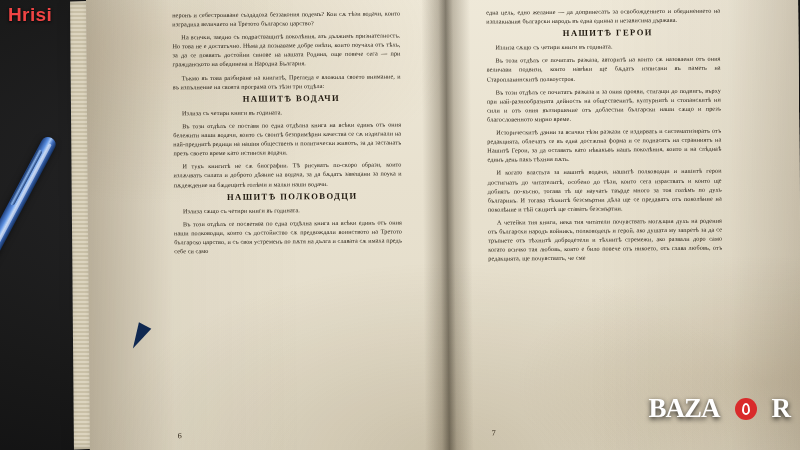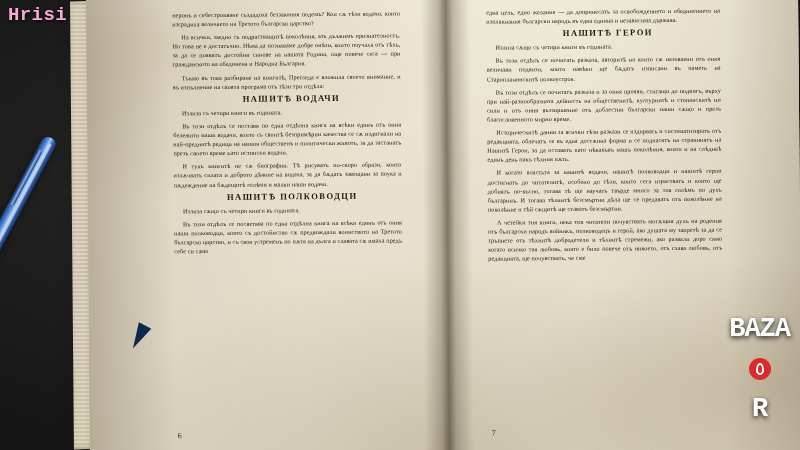--- a/index.html
+++ b/index.html
@@ -107,31 +107,30 @@
   }
   .pen .shine{
     position:absolute;left:41px;top:16px;width:3px;height:180px;
     background:rgba(255,255,255,.55);border-radius:3px;transform:rotate(28deg);
     transform-origin:top center;
   }
 
   
   .wm-hrisi{
     position:absolute;left:8px;top:4px;
-    color:#f9a8d4;font-family:Liberation Mono, monospace;font-size:19px;
+    color:#ef4444;font-family:Liberation Sans, sans-serif;font-size:19px;
     font-weight:bold;letter-spacing:.4px;
     text-shadow:0 1px 3px rgba(0,0,0,.9);
   }
   .wm-bazar{
     position:absolute;right:10px;bottom:26px;
     display:flex;align-items:center;gap:14px;
-    font-family:Liberation Mono, monospace;font-weight:bold;font-size:27px;
+    font-family:Liberation Serif, serif;font-weight:bold;font-size:27px;
     color:#ffffff;letter-spacing:-1px;
     text-shadow:0 2px 5px rgba(0,0,0,.85);
-    flex-direction:column;
   }
   .wm-bazar .dot{
     display:inline-block;width:22px;height:22px;border-radius:50%;
     background:#d92b2b;margin:0 1px;position:relative;
   }
   .wm-bazar .dot:after{
     content:"";position:absolute;left:7px;top:5px;width:8px;height:12px;
     border:2px solid #fff;border-radius:50% 50% 50% 50%/60% 60% 40% 40%;
     box-sizing:border-box;
   }

